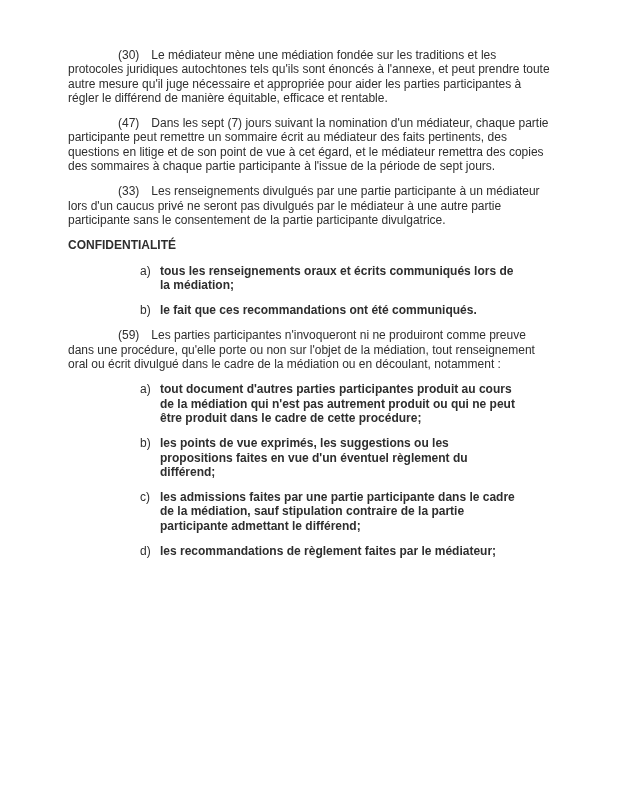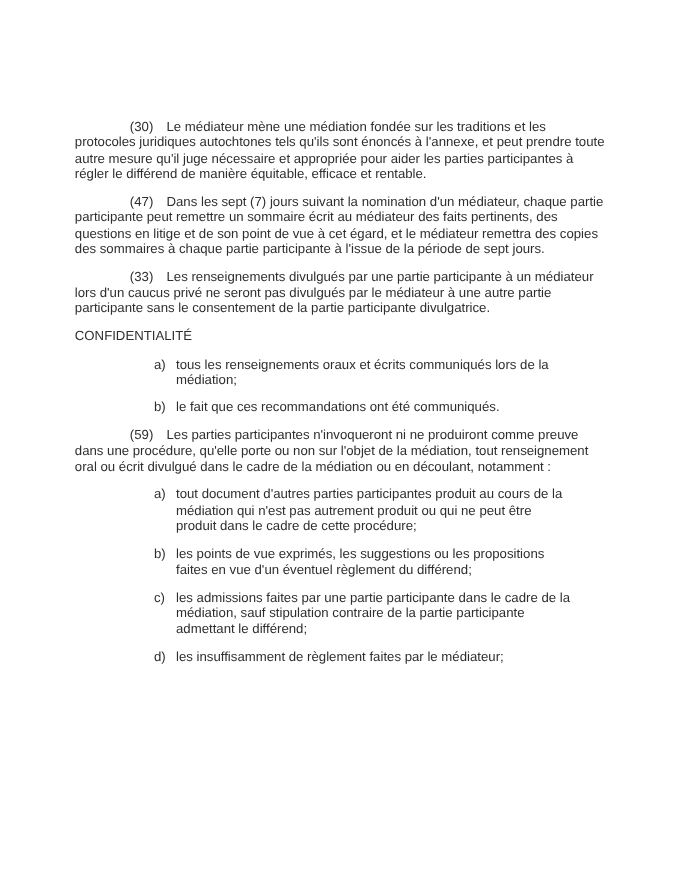--- a/index.html
+++ b/index.html
@@ -6,51 +6,52 @@
     margin: 0;
     padding: 0;
     background: #ffffff;
   }
   .page {
     position: relative;
     box-sizing: border-box;
     width: 624px;
     height: 808px;
     background: #ffffff;
-    padding: 108px 70px 0 68px;
+    padding: 48px 70px 0 68px;
     font-family: "Liberation Sans", "DejaVu Sans", sans-serif;
     font-size: 12px;
     line-height: 14.3px;
     color: #2e2e2e;
     overflow: hidden;
   }
   .para {
     margin: 0 0 11px 0;
     text-indent: 50px;
     text-align: left;
   }
   .para .num {
     margin-right: 12px;
   }
   .heading {
     font-size: 12px;
-    font-weight: normal;
+    font-weight: bold;
     margin: 2px 0 11px 0;
     text-indent: 0;
   }
   .list-item {
     display: flex;
     margin: 0 34px 11px 72px;
   }
   .list-item .marker {
     flex: none;
     width: 20px;
   }
   .list-item .text {
     flex: 1;
+    font-weight: bold;
   }
 </style>
 </head>
 <body>
 
 <div class="page">
 
   <p class="para"><span class="num">(30)</span><span>Le médiateur mène une médiation fondée sur les traditions et les protocoles juridiques autochtones tels qu'ils sont énoncés à l'annexe, et peut prendre toute autre mesure qu'il juge nécessaire et appropriée pour aider les parties participantes à régler le différend de manière équitable, efficace et rentable.</span></p>
 
   <p class="para"><span class="num">(47)</span><span>Dans les sept (7) jours suivant la nomination d'un médiateur, chaque partie participante peut remettre un sommaire écrit au médiateur des faits pertinents, des questions en litige et de son point de vue à cet égard, et le médiateur remettra des copies des sommaires à chaque partie participante à l'issue de la période de sept jours.</span></p>
@@ -85,16 +86,16 @@
       <span class="text">les points de vue exprimés, les suggestions ou les propositions faites en vue d'un éventuel règlement du différend;</span>
     </div>
 
   <div class="list-item">
       <span class="marker">c)</span>
       <span class="text">les admissions faites par une partie participante dans le cadre de la médiation, sauf stipulation contraire de la partie participante admettant le différend;</span>
     </div>
 
   <div class="list-item">
       <span class="marker">d)</span>
-      <span class="text">les insuffisamment de règlement faites par le médiateur;</span>
+      <span class="text">les recommandations de règlement faites par le médiateur;</span>
     </div>
 
 </div>
 
 </body></html>

